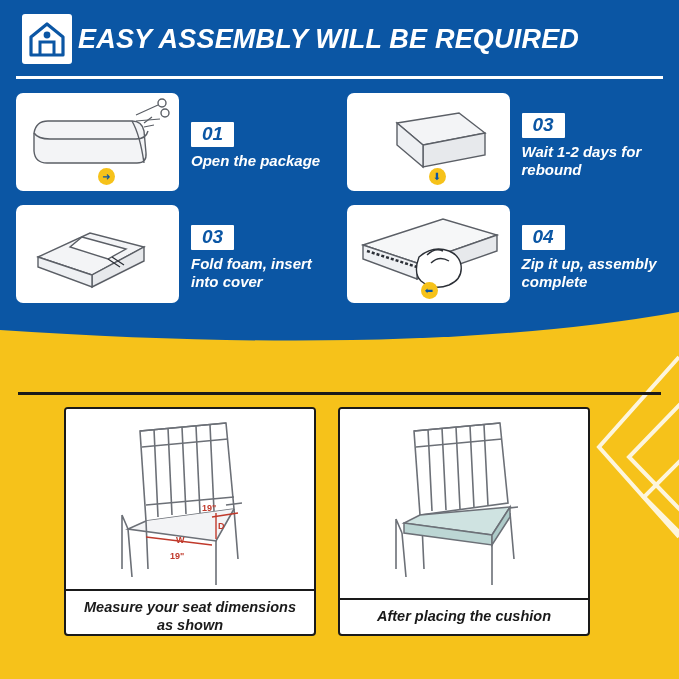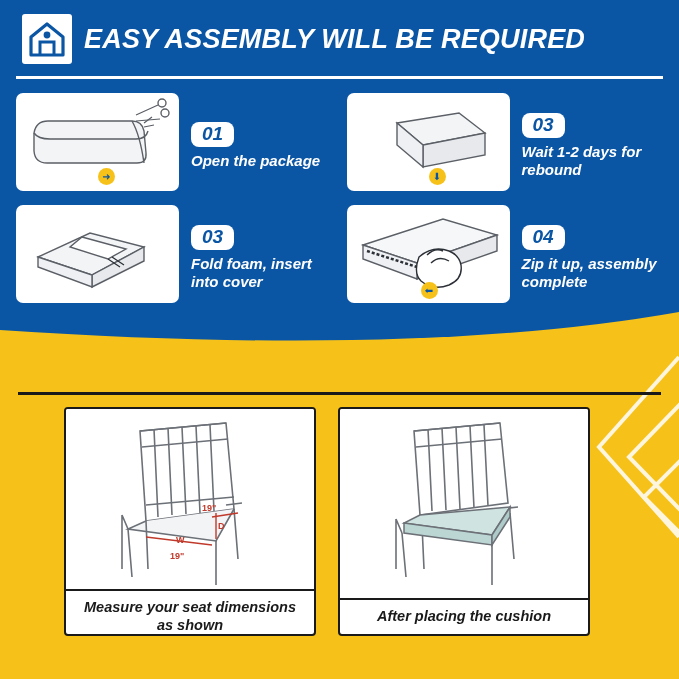--- a/index.html
+++ b/index.html
@@ -19,21 +19,21 @@
   .top-section {
     position: absolute;
     top: 0; left: 0; right: 0;
     height: 330px;
     background: #0b56a4;
     padding: 14px 16px 0 16px;
   }
   .header {
     display: flex;
     align-items: center;
-    gap: 12px;
+    gap: 6px;
     padding: 0 6px 12px 6px;
     border-bottom: 3px solid #ffffff;
   }
   .header-logo {
     width: 50px; height: 50px;
     background: #ffffff;
     border-radius: 3px;
     display: flex; align-items: center; justify-content: center;
     flex: 0 0 auto;
   }
@@ -75,21 +75,21 @@
     flex: 1 1 auto;
     min-width: 0;
   }
   .step-num {
     display: inline-block;
     background: #ffffff;
     color: #0b56a4;
     font-weight: bold;
     font-style: italic;
     font-size: 19px;
-    border-radius: 8px;
+    border-radius: 1px;
     padding: 1px 11px 2px 11px;
     align-self: flex-start;
     margin-bottom: 5px;
     line-height: 1.15;
     margin-top: 8px;
   }
   .step-label {
     color: #ffffff;
     font-size: 15px;
     font-weight: bold;

